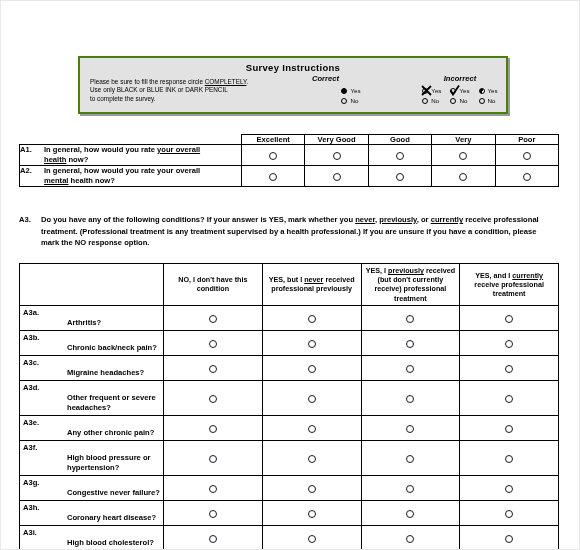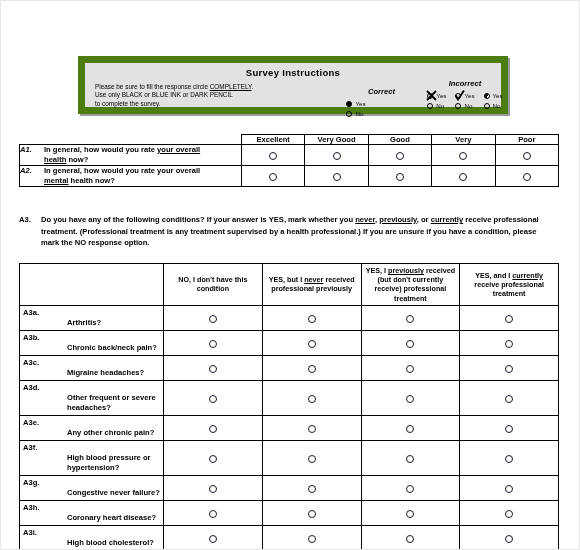--- a/index.html
+++ b/index.html
@@ -19,21 +19,21 @@
   }
 
   
   #instructions-box {
     position: absolute;
     left: 77px;
     top: 55px;
     width: 430px;
     height: 58px;
     background: #e2e2e2;
-    border: 7px solid #4d7c0f;
+    border: 2px solid #4d7c0f;
     box-shadow: 2px 2px 0 #9a9a9a;
     box-sizing: border-box;
   }
   #instructions-title {
     text-align: center;
     font-weight: bold;
     font-size: 9.5px;
     letter-spacing: .3px;
     margin-top: 4px;
   }
@@ -43,23 +43,23 @@
     top: 20px;
     font-size: 6.4px;
     line-height: 8.4px;
     width: 200px;
   }
   .u { text-decoration: underline; }
 
   #correct-group {
     position: absolute;
     left: 232px;
-    top: 24px;
+    top: 16px;
     width: 78px;
-    text-align: right;
+    text-align: left;
   }
   #incorrect-group {
     position: absolute;
     left: 326px;
     top: 16px;
     width: 108px;
     text-align: center;
   }
   .group-label {
     font-style: italic;
@@ -119,21 +119,21 @@
     font-size: 7.6px;
     padding: 2px 1px;
   }
   .hdr-blank { border: none !important; background: transparent !important; }
   .qcell {
     font-size: 7.6px;
     font-weight: bold;
     line-height: 10px;
     padding: 3px 2px 3px 4px;
   }
-  .qnum { display: inline-block; width: 24px; vertical-align: top; font-style: italic; }
+  .qnum { display: inline-block; width: 24px; vertical-align: top; }
   .qtext { display: inline-block; width: 180px; vertical-align: top; }
   .optcell { text-align: center; }
   .shade td { background: #e2e2e2; }
   .circle {
     width: 8px; height: 8px;
     border: 1.3px solid #1a1a2e;
     border-radius: 50%;
     display: inline-block;
     box-sizing: border-box;
   }

